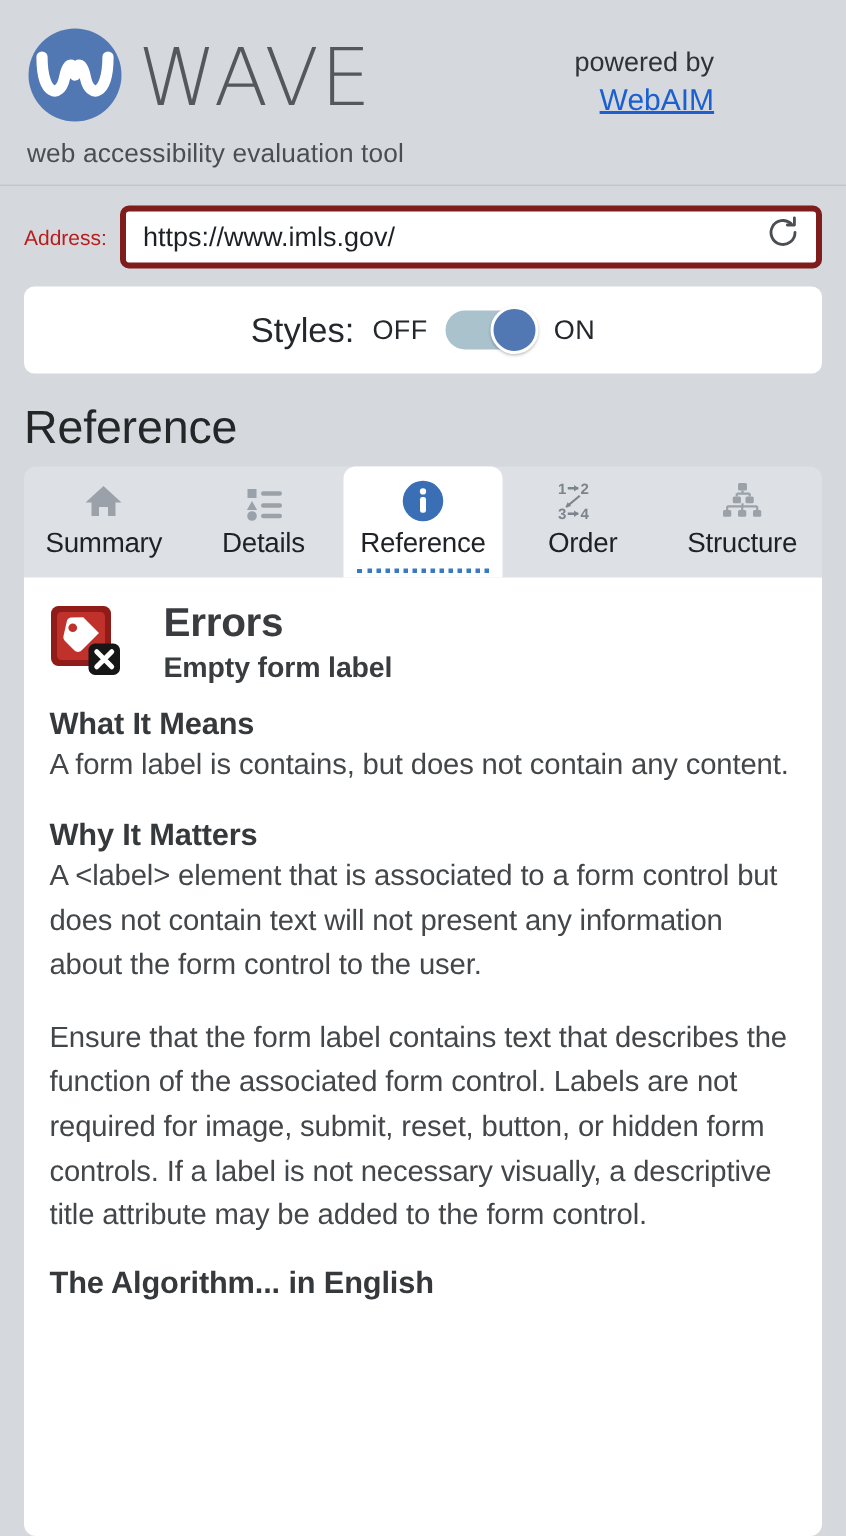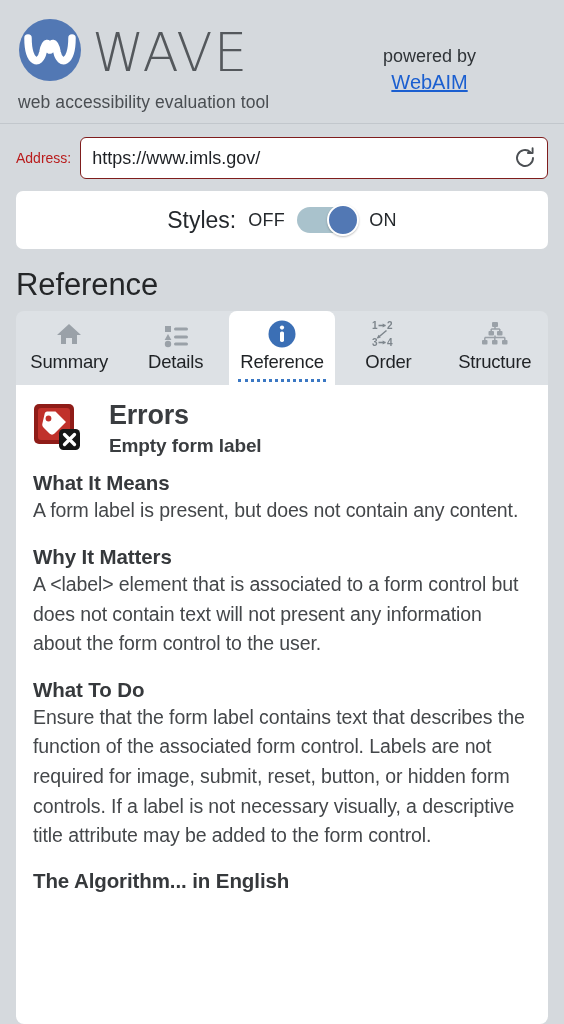--- a/index.html
+++ b/index.html
@@ -69,22 +69,22 @@
     font-size: 17.5px;
     color: #4a4e52;
     margin-top: 8px;
     padding-left: 2px;
     letter-spacing: 0.1px;
   }
 
   .powered {
     position: absolute;
     left: 383px;
-    top: 44px;
-    text-align: center;
+    top: 29px;
+    text-align: right;
     line-height: 1.35;
   }
 
   .powered-label {
     font-size: 18px;
     color: #2f3337;
     display: block;
   }
 
   .powered-link {
@@ -109,23 +109,22 @@
     margin-right: 9px;
     white-space: nowrap;
   }
 
   .address-field {
     flex: 1;
     background: #ffffff;
     border-radius: 6px;
     height: 42px;
     display: flex;
-    align-items: center;
     padding: 0 8px 0 11px;
-    border: 1px solid #7f1d1d;
+    border: 4px solid #7f1d1d;
   }
 
   .address-input {
     flex: 1;
     border: none;
     outline: none;
     font-family: "Liberation Sans", sans-serif;
     font-size: 18px;
     color: #1d2024;
     background: transparent;
@@ -456,30 +455,29 @@
         </svg>
       </span>
       <div>
         <div class="err-title">Errors</div>
         <div class="err-sub">Empty form label</div>
       </div>
     </div>
 
     <div class="sect">
       <h3>What It Means</h3>
-      <p>A form label is present, but does not contain any content.</p>
+      <p>A form label is contains, but does not contain any content.</p>
     </div>
 
     <div class="sect">
       <h3>Why It Matters</h3>
       <p>A &lt;label&gt; element that is associated to a form control but does not contain text will not present any information about the form control to the user.</p>
     </div>
 
     <div class="sect last">
-      <h3>What To Do</h3>
       <p>Ensure that the form label contains text that describes the function of the associated form control. Labels are not required for image, submit, reset, button, or hidden form controls. If a label is not necessary visually, a descriptive title attribute may be added to the form control.</p>
     </div>
 
     <div style="height:18px"></div>
 
     <div class="cut-head">The Algorithm... in English</div>
 
   </div>
 
 </div>

